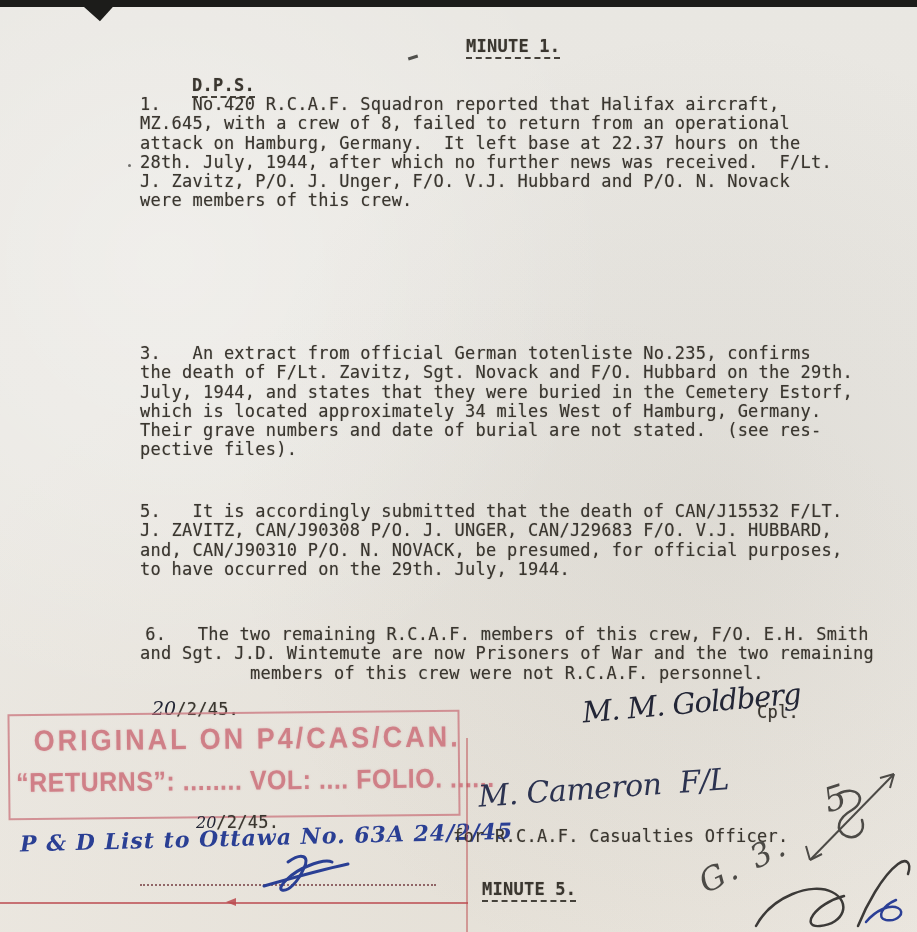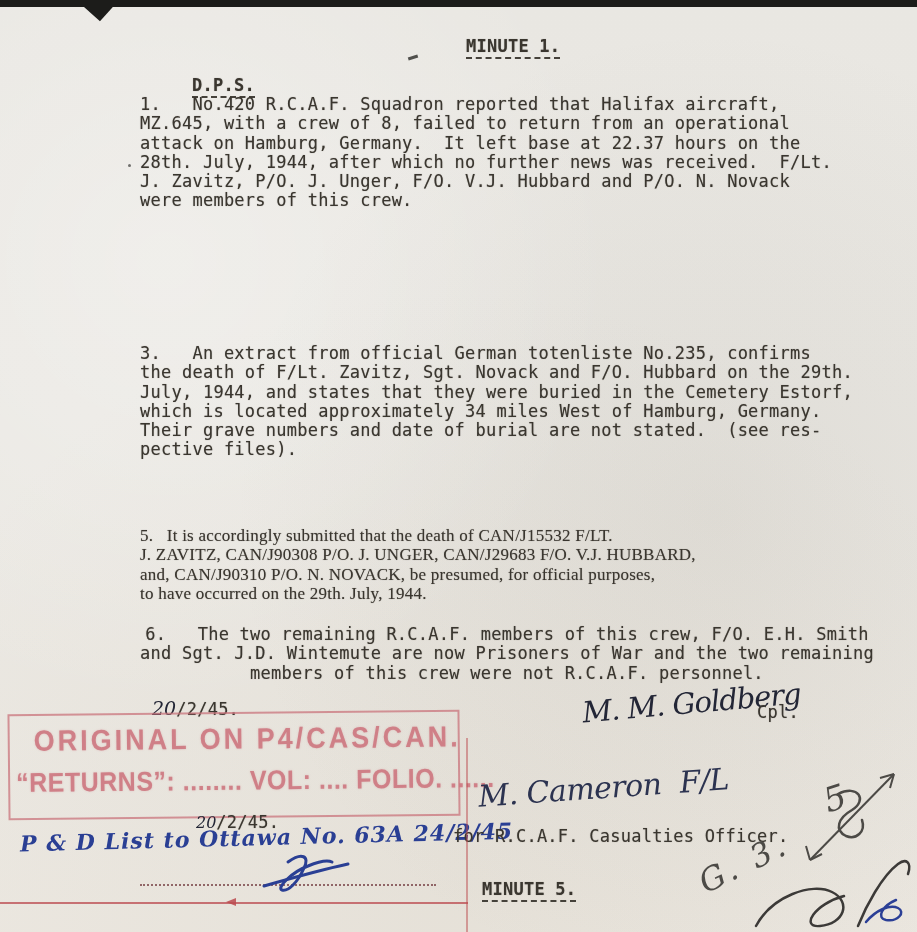--- a/index.html
+++ b/index.html
@@ -67,21 +67,21 @@
 attack on Hamburg, Germany.  It left base at 22.37 hours on the
 28th. July, 1944, after which no further news was received.  F/Lt.
 J. Zavitz, P/O. J. Unger, F/O. V.J. Hubbard and P/O. N. Novack
 were members of this crew.</div>
   <div class="typed" style="left:140px; top:312px;margin-top:32px;">3.   An extract from official German totenliste No.235, confirms
 the death of F/Lt. Zavitz, Sgt. Novack and F/O. Hubbard on the 29th.
 July, 1944, and states that they were buried in the Cemetery Estorf,
 which is located approximately 34 miles West of Hamburg, Germany.
 Their grave numbers and date of burial are not stated.  (see res-
 pective files).</div>
-  <div class="typed" style="left:140px; top:526px;font-family:Liberation Serif, serif;">5.   It is accordingly submitted that the death of CAN/J15532 F/LT.
+  <div class="typed" style="left:140px; top:502px;">5.   It is accordingly submitted that the death of CAN/J15532 F/LT.
 J. ZAVITZ, CAN/J90308 P/O. J. UNGER, CAN/J29683 F/O. V.J. HUBBARD,
 and, CAN/J90310 P/O. N. NOVACK, be presumed, for official purposes,
 to have occurred on the 29th. July, 1944.</div>
   <div class="typed" style="left:140px; top:625px;text-align:center;">6.   The two remaining R.C.A.F. members of this crew, F/O. E.H. Smith
 and Sgt. J.D. Wintemute are now Prisoners of War and the two remaining
 members of this crew were not R.C.A.F. personnel.</div>
 
   <div style="position:absolute; left:152px; top:697px;">
     <span class="hw-ink" style="position:static; font-size:19px;">20</span><span class="typed" style="position:static;">/2/45.</span>
   </div>

